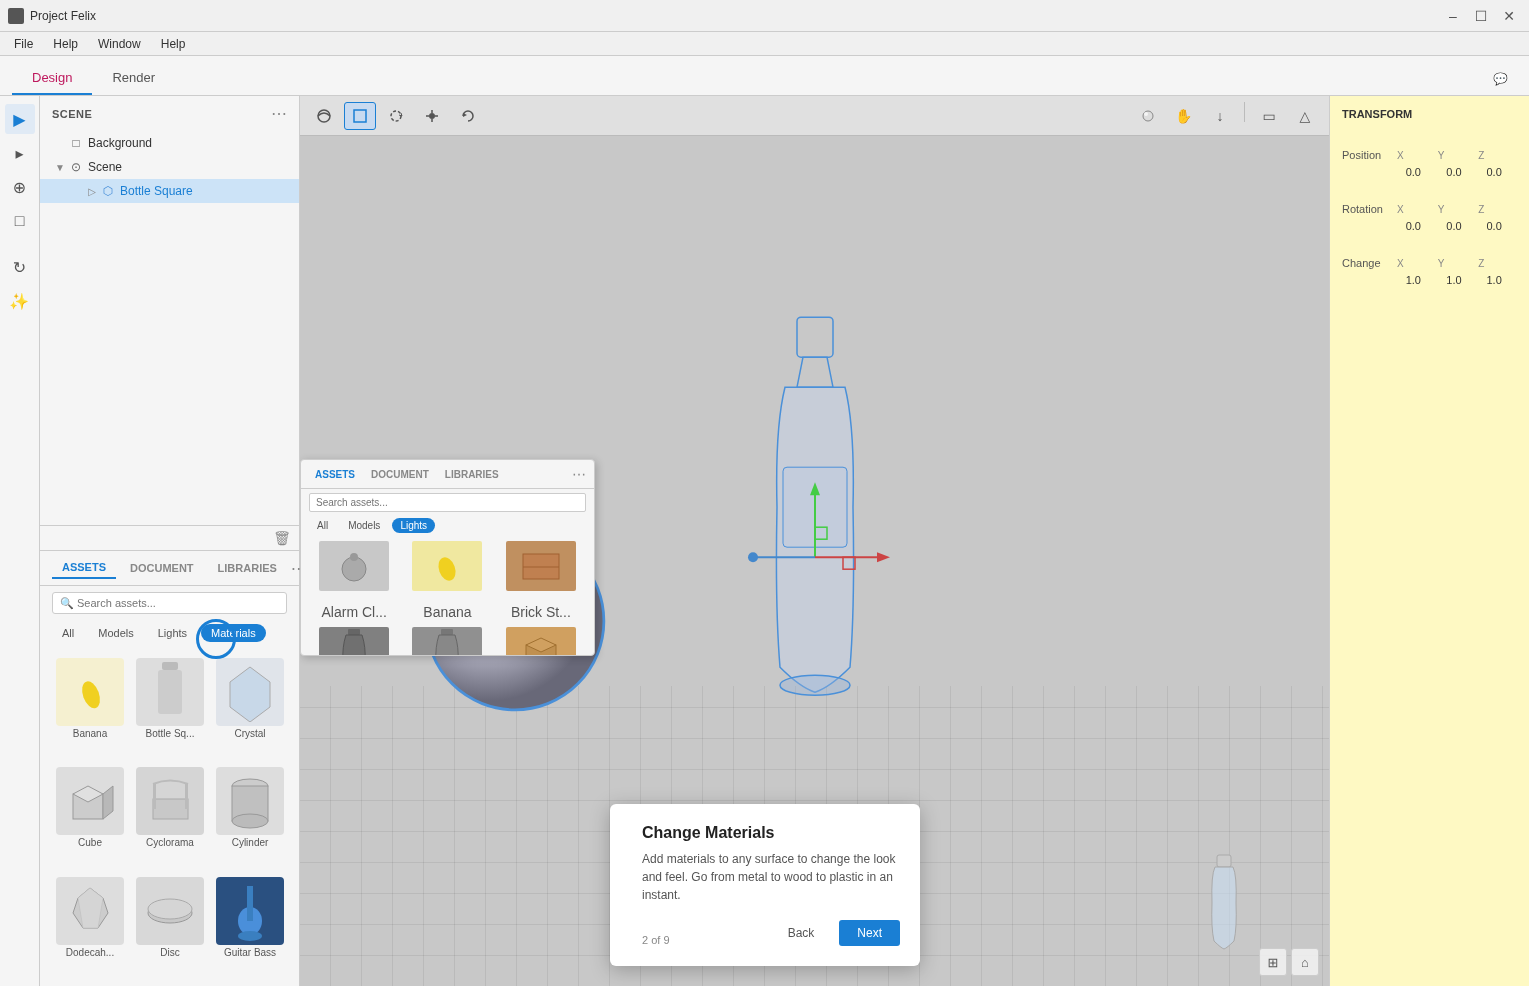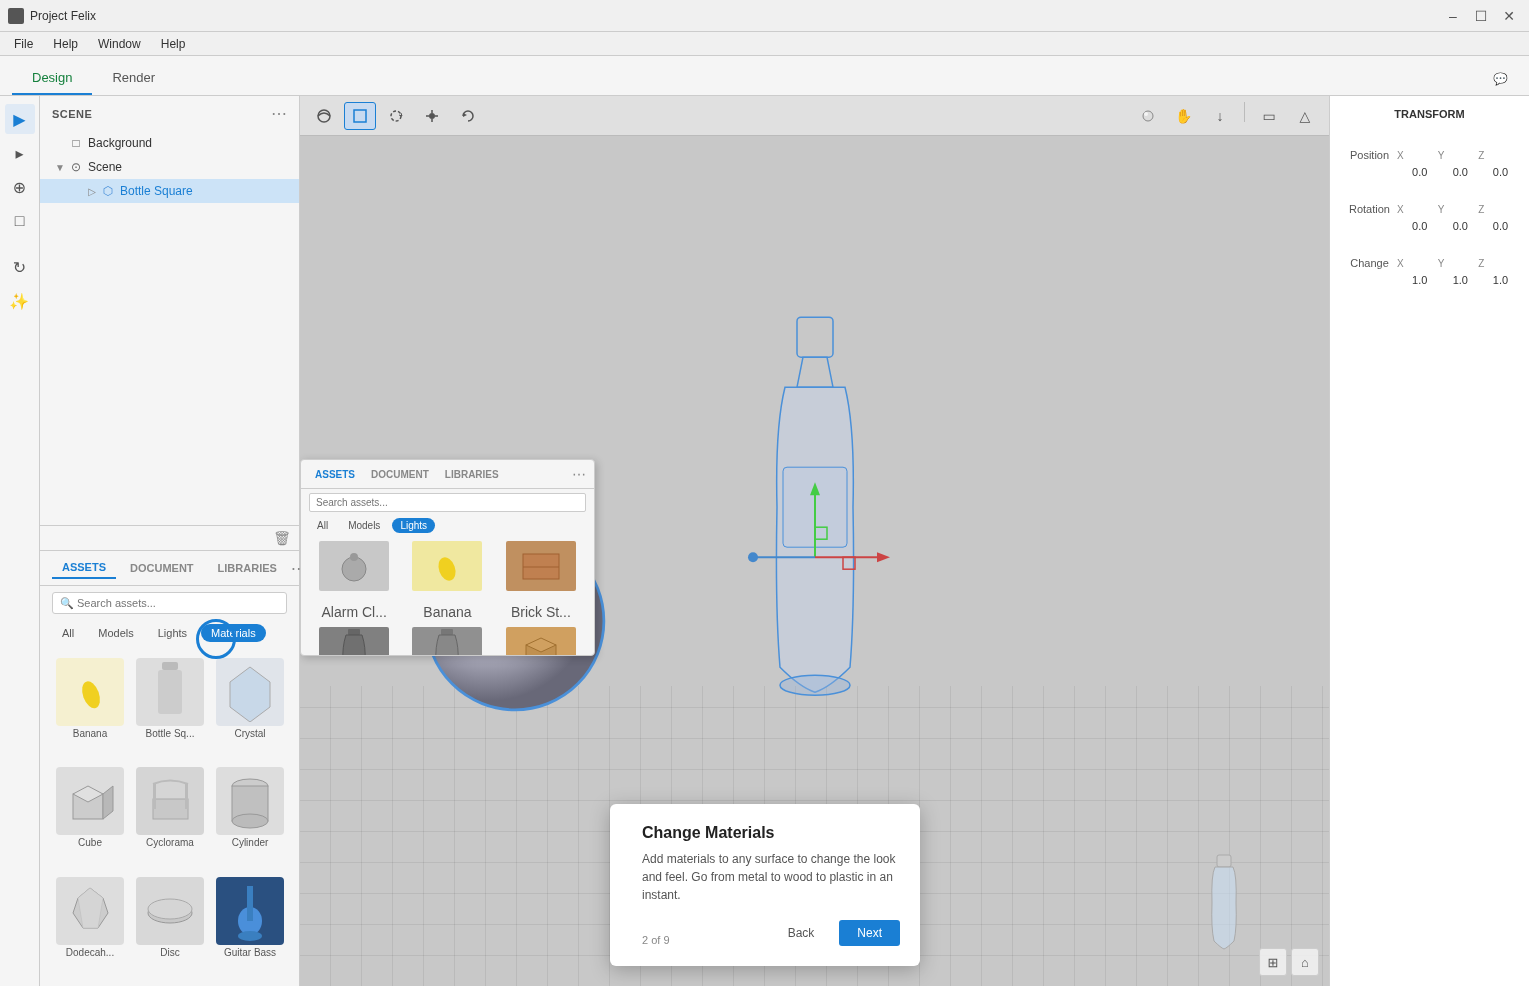--- a/index.html
+++ b/index.html
@@ -12,21 +12,21 @@
     .titlebar-controls { display: flex; gap: 4px; }
     .titlebar-btn { width: 24px; height: 24px; border: none; background: transparent; cursor: pointer; display: flex; align-items: center; justify-content: center; font-size: 14px; color: #555; }
 
     
     .menubar { height: 24px; background: #f0f0f0; display: flex; align-items: center; border-bottom: 1px solid #ccc; padding: 0 4px; }
     .menubar-item { padding: 2px 10px; font-size: 12px; color: #333; cursor: pointer; }
 
     
     .tabbar { height: 40px; background: #f5f5f5; display: flex; align-items: flex-end; border-bottom: 1px solid #ccc; padding: 0 12px; }
     .tab { padding: 8px 20px; font-size: 13px; cursor: pointer; color: #555; border-bottom: 2px solid transparent; }
-    .tab.active { color: #15803d; border-bottom: 2px solid #1a7fd4; font-weight: 500; }
+    .tab.active { color: #be185d; border-bottom: 2px solid #1a7fd4; font-weight: 500; }
     .tab-spacer { flex: 1; }
     .chat-icon { width: 32px; height: 32px; display: flex; align-items: center; justify-content: center; cursor: pointer; color: #555; }
 
     
     .main-layout { display: flex; height: calc(986px - 96px); }
 
     
     .left-toolbar { width: 40px; background: #f5f5f5; border-right: 1px solid #ccc; display: flex; flex-direction: column; align-items: center; padding: 8px 0; gap: 4px; }
     .tool-btn { width: 30px; height: 30px; display: flex; align-items: center; justify-content: center; cursor: pointer; border-radius: 3px; color: #555; font-size: 16px; }
     .tool-btn.active { background: #e0eaf5; color: #1a7fd4; }
@@ -68,21 +68,21 @@
     .vp-separator { width: 1px; height: 20px; background: #bbb; margin: 0 4px; }
     .vp-right-tools { margin-left: auto; display: flex; gap: 4px; }
     .viewport-canvas { width: 100%; height: calc(100% - 40px); position: relative; display: flex; align-items: center; justify-content: center; }
 
     
     .bottle-container { position: absolute; top: 50%; left: 50%; transform: translate(-50%, -60%); }
     .grid-floor { position: absolute; bottom: 0; left: 0; right: 0; height: 300px; background: repeating-linear-gradient(0deg, transparent, transparent 30px, rgba(0,0,0,0.07) 30px, rgba(0,0,0,0.07) 31px), repeating-linear-gradient(90deg, transparent, transparent 30px, rgba(0,0,0,0.07) 30px, rgba(0,0,0,0.07) 31px); }
     .mini-bottle { position: absolute; bottom: 80px; right: 100px; }
     
     
-    .right-panel { width: 200px; background: #ffffff; border-left: 1px solid #ccc; padding: 12px; text-align: center; }
+    .right-panel { width: 200px; background: #fef9c3; border-left: 1px solid #ccc; padding: 12px; }
     .transform-title { font-size: 11px; font-weight: 700; color: #333; text-transform: uppercase; margin-bottom: 12px; }
     .transform-row { display: flex; align-items: center; margin-bottom: 8px; }
     .transform-label { font-size: 11px; color: #555; width: 55px; }
     .transform-xyz { display: flex; gap: 4px; flex: 1; }
     .xyz-group { display: flex; align-items: center; gap: 2px; }
     .xyz-axis { font-size: 10px; color: #888; }
     .xyz-val { font-size: 11px; color: #333; width: 28px; margin-top: 34px; }
 
     
     .overlay-container { position: absolute; inset: 0; pointer-events: none; }

